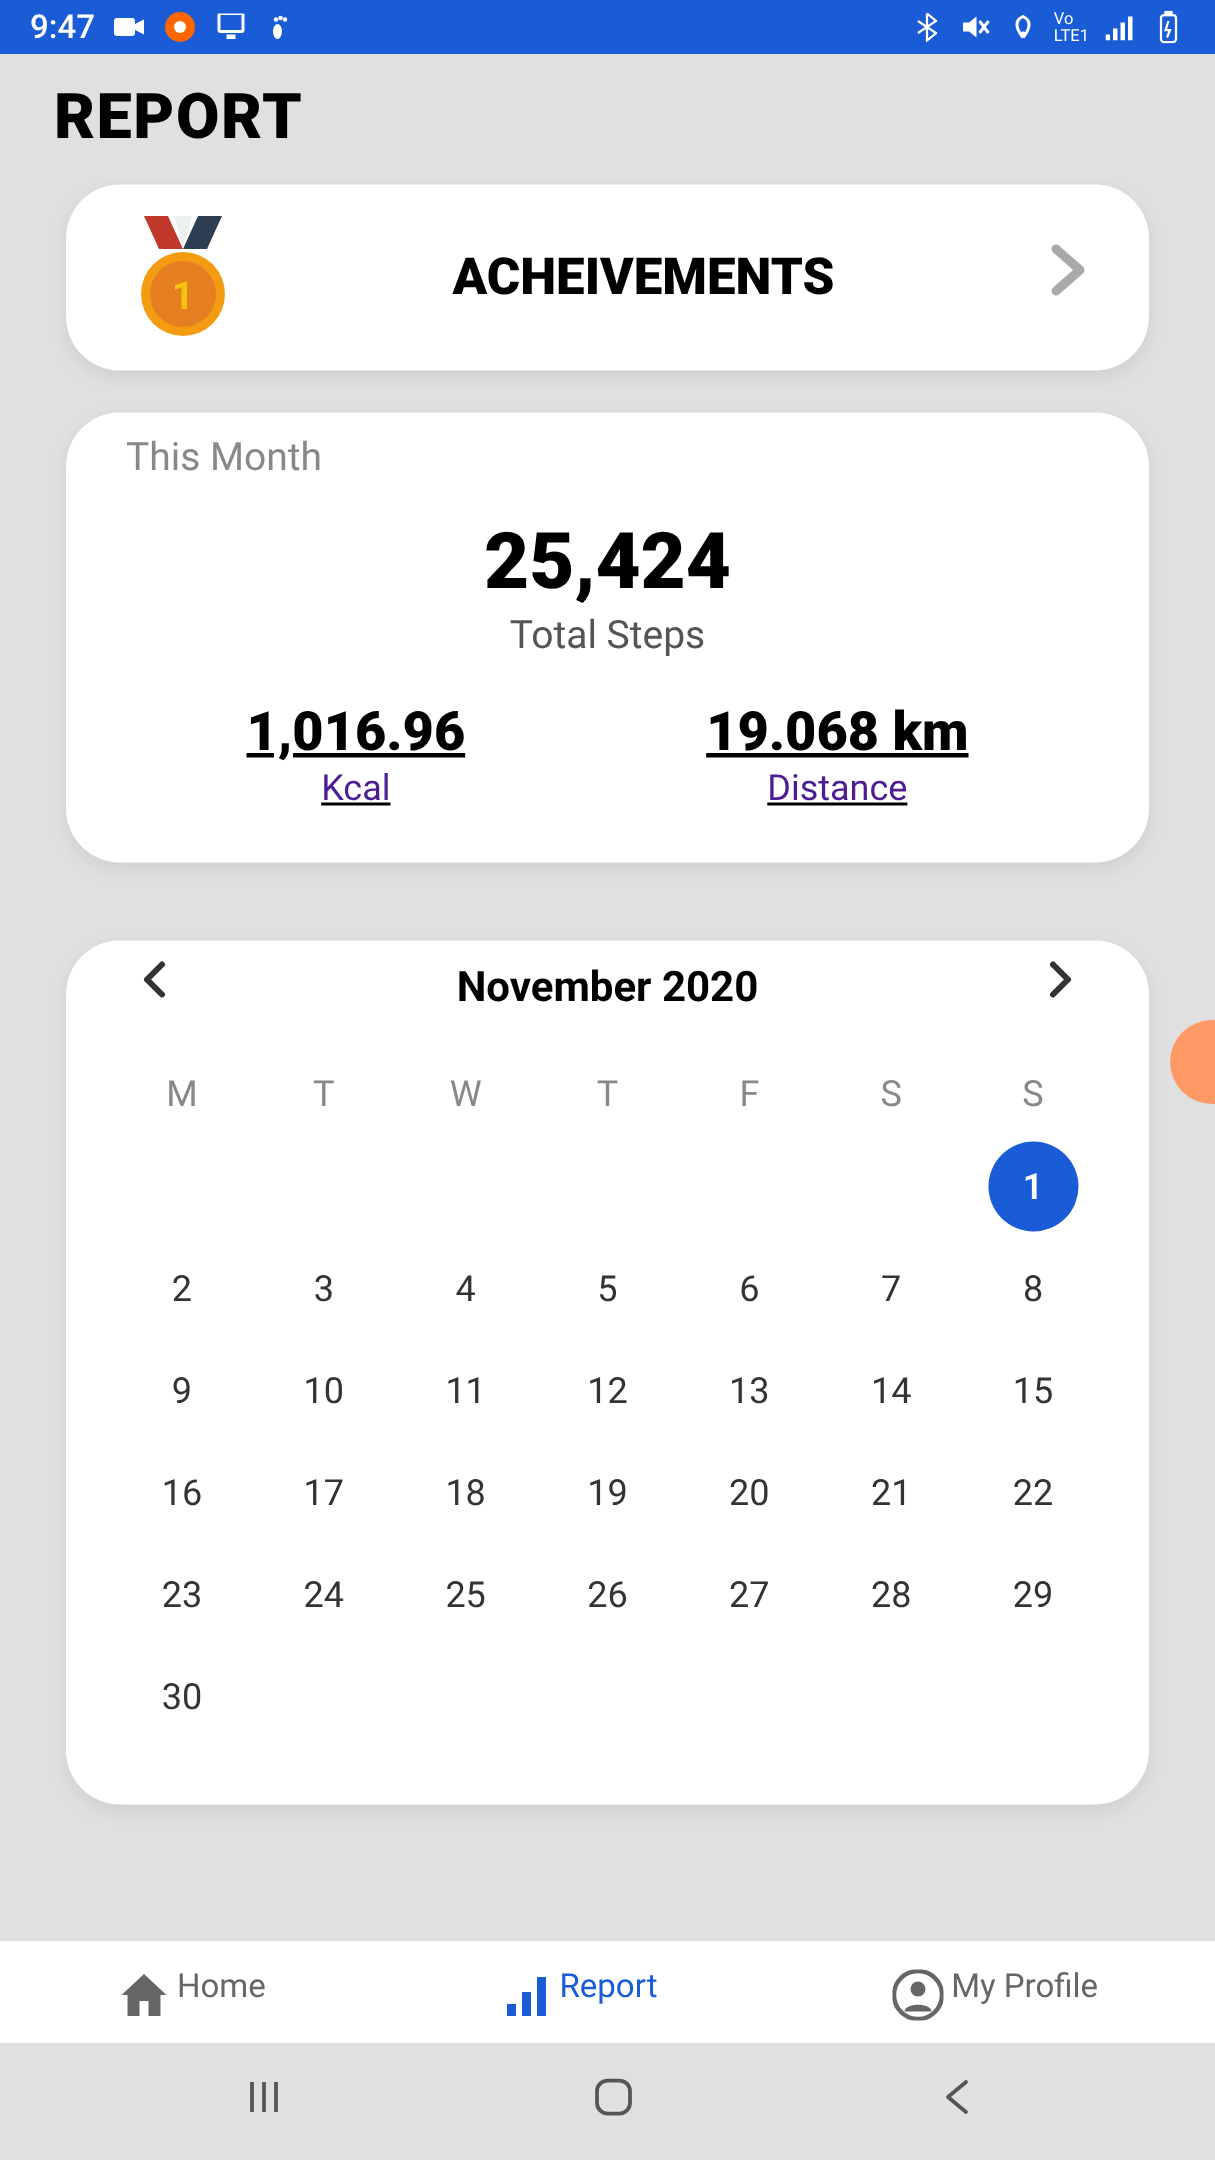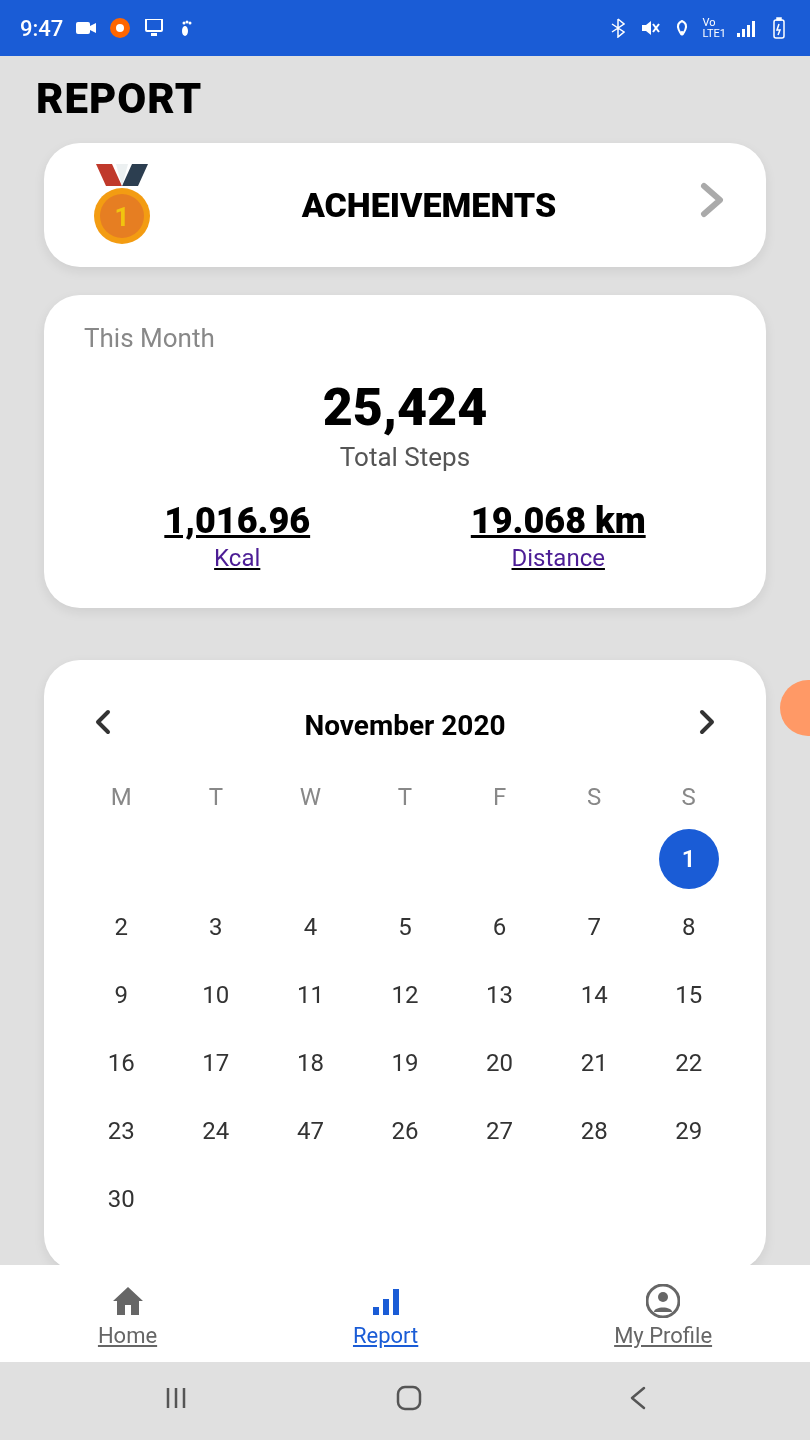--- a/index.html
+++ b/index.html
@@ -10,21 +10,21 @@
     }
     body {
       width: 810px;
       height: 1440px;
       background: #e0e0e0;
       position: relative;
       overflow: hidden;
     }
     .status-bar {
       background: #1a5cd6;
-      height: 56px;
+      height: 36px;
       display: flex;
       justify-content: space-between;
       align-items: center;
       padding: 0 20px;
       color: white;
     }
     .status-left {
       display: flex;
       align-items: center;
       gap: 12px;
@@ -73,21 +73,21 @@
       font-size: 34px;
       font-weight: 900;
       text-align: center;
     }
     .chevron-right {
       font-size: 44px;
       color: #999;
       font-weight: bold;
     }
     .stats-card {
-      padding: 28px 40px 36px;
+      padding: 15px 40px 36px;
       margin-top: 28px;
       margin-left: 44px;
     }
     .stats-header {
       font-size: 26px;
       color: #888;
       margin-bottom: 24px;
     }
     .total-steps {
       font-size: 52px;
@@ -112,21 +112,21 @@
     .stat-value {
       font-size: 36px;
       font-weight: 900;
     }
     .stat-label {
       font-size: 24px;
       color: #4c1d95;
       margin-top: 2px;
     }
     .calendar-card {
-      padding: 48px 30px 42px;
+      padding: 12px 30px 42px;
       margin-top: 52px;
     }
     .calendar-header {
       display: flex;
       align-items: center;
       justify-content: space-between;
       padding: 0 10px;
       margin-bottom: 30px;
     }
     .calendar-nav {
@@ -186,25 +186,24 @@
       bottom: 78px;
       left: 0;
       right: 0;
       background: white;
       display: flex;
       justify-content: space-around;
       padding: 18px 0 14px;
     }
     .nav-item {
       display: flex;
-      flex-direction: column;
-      align-items: center;
+      flex-direction: row;
+      align-items: flex-start;
       gap: 4px;
       color: #666;
-      text-decoration: underline;
     }
     .nav-item.active {
       color: #1a5cd6;
     }
     .nav-icon {
       width: 36px;
       height: 36px;
       display: flex;
       align-items: center;
       justify-content: center;
@@ -391,21 +390,21 @@
       <div class="day-cell"><span>15</span></div>
       <div class="day-cell"><span>16</span></div>
       <div class="day-cell"><span>17</span></div>
       <div class="day-cell"><span>18</span></div>
       <div class="day-cell"><span>19</span></div>
       <div class="day-cell"><span>20</span></div>
       <div class="day-cell"><span>21</span></div>
       <div class="day-cell"><span>22</span></div>
       <div class="day-cell"><span>23</span></div>
       <div class="day-cell"><span>24</span></div>
-      <div class="day-cell"><span>47</span></div>
+      <div class="day-cell"><span>25</span></div>
       <div class="day-cell"><span>26</span></div>
       <div class="day-cell"><span>27</span></div>
       <div class="day-cell"><span>28</span></div>
       <div class="day-cell"><span>29</span></div>
       <div class="day-cell"><span>30</span></div>
     </div>
 </div>
 
 <div class="orange-dot"></div>
 

